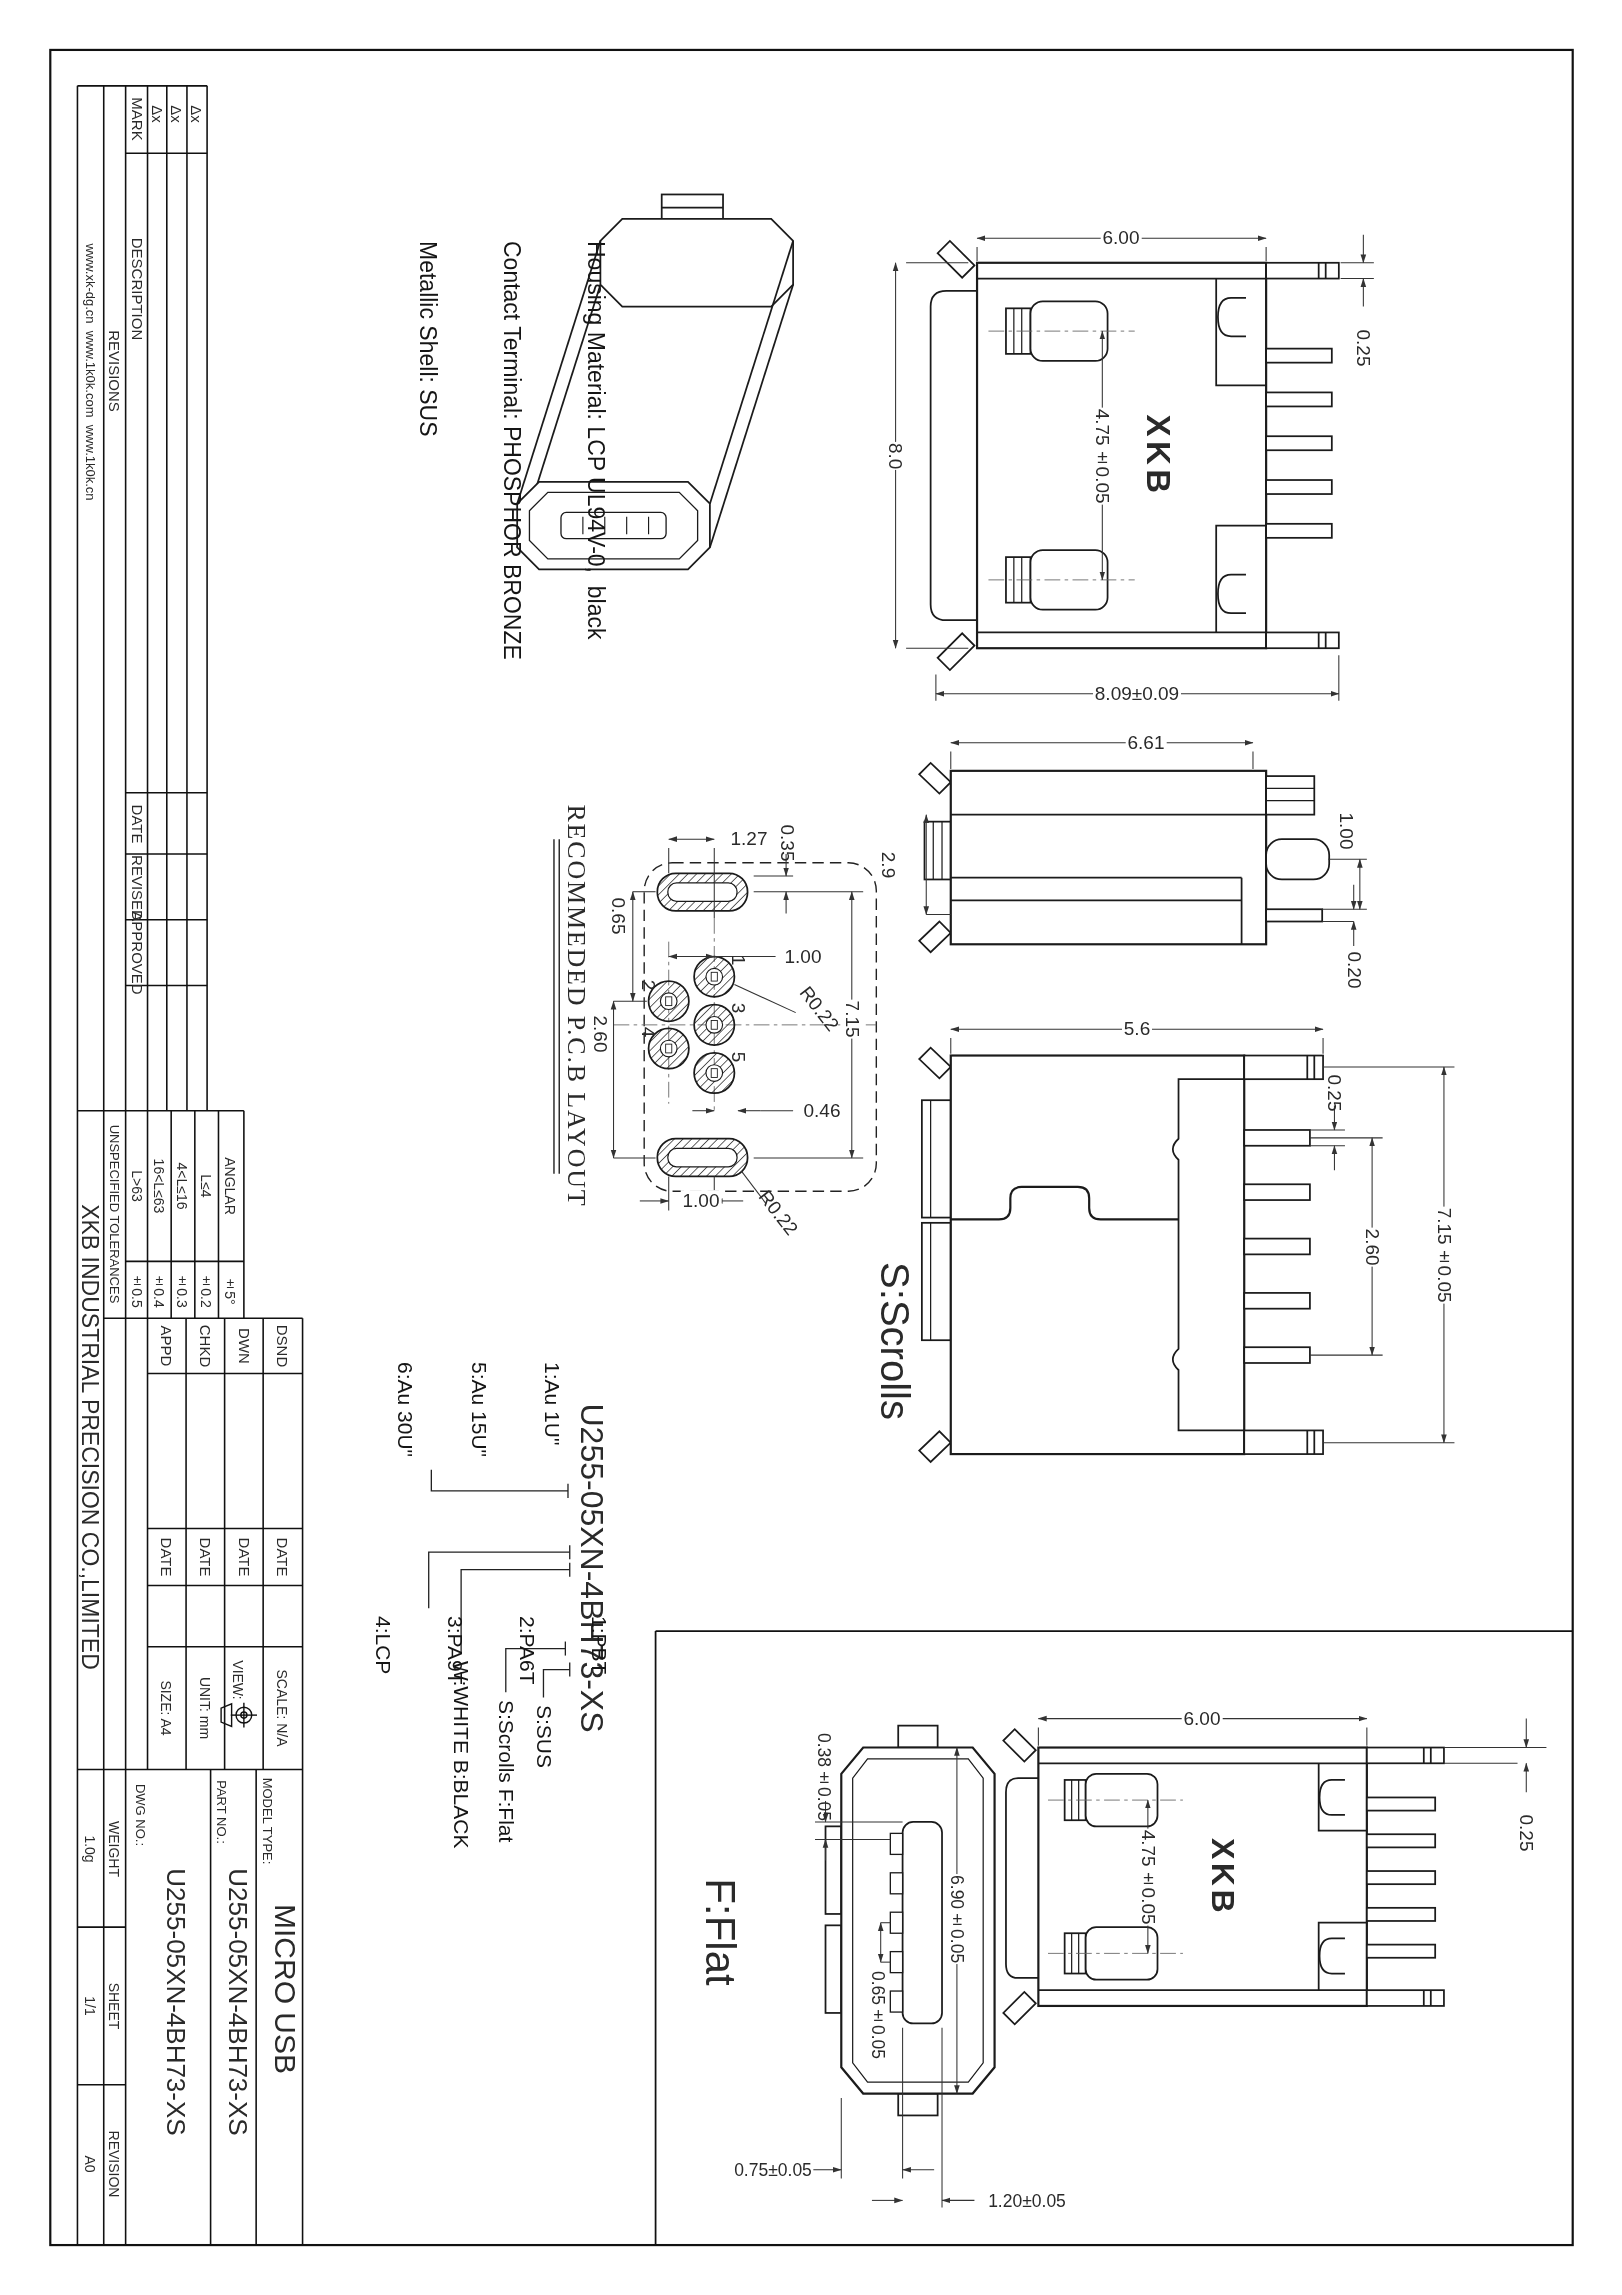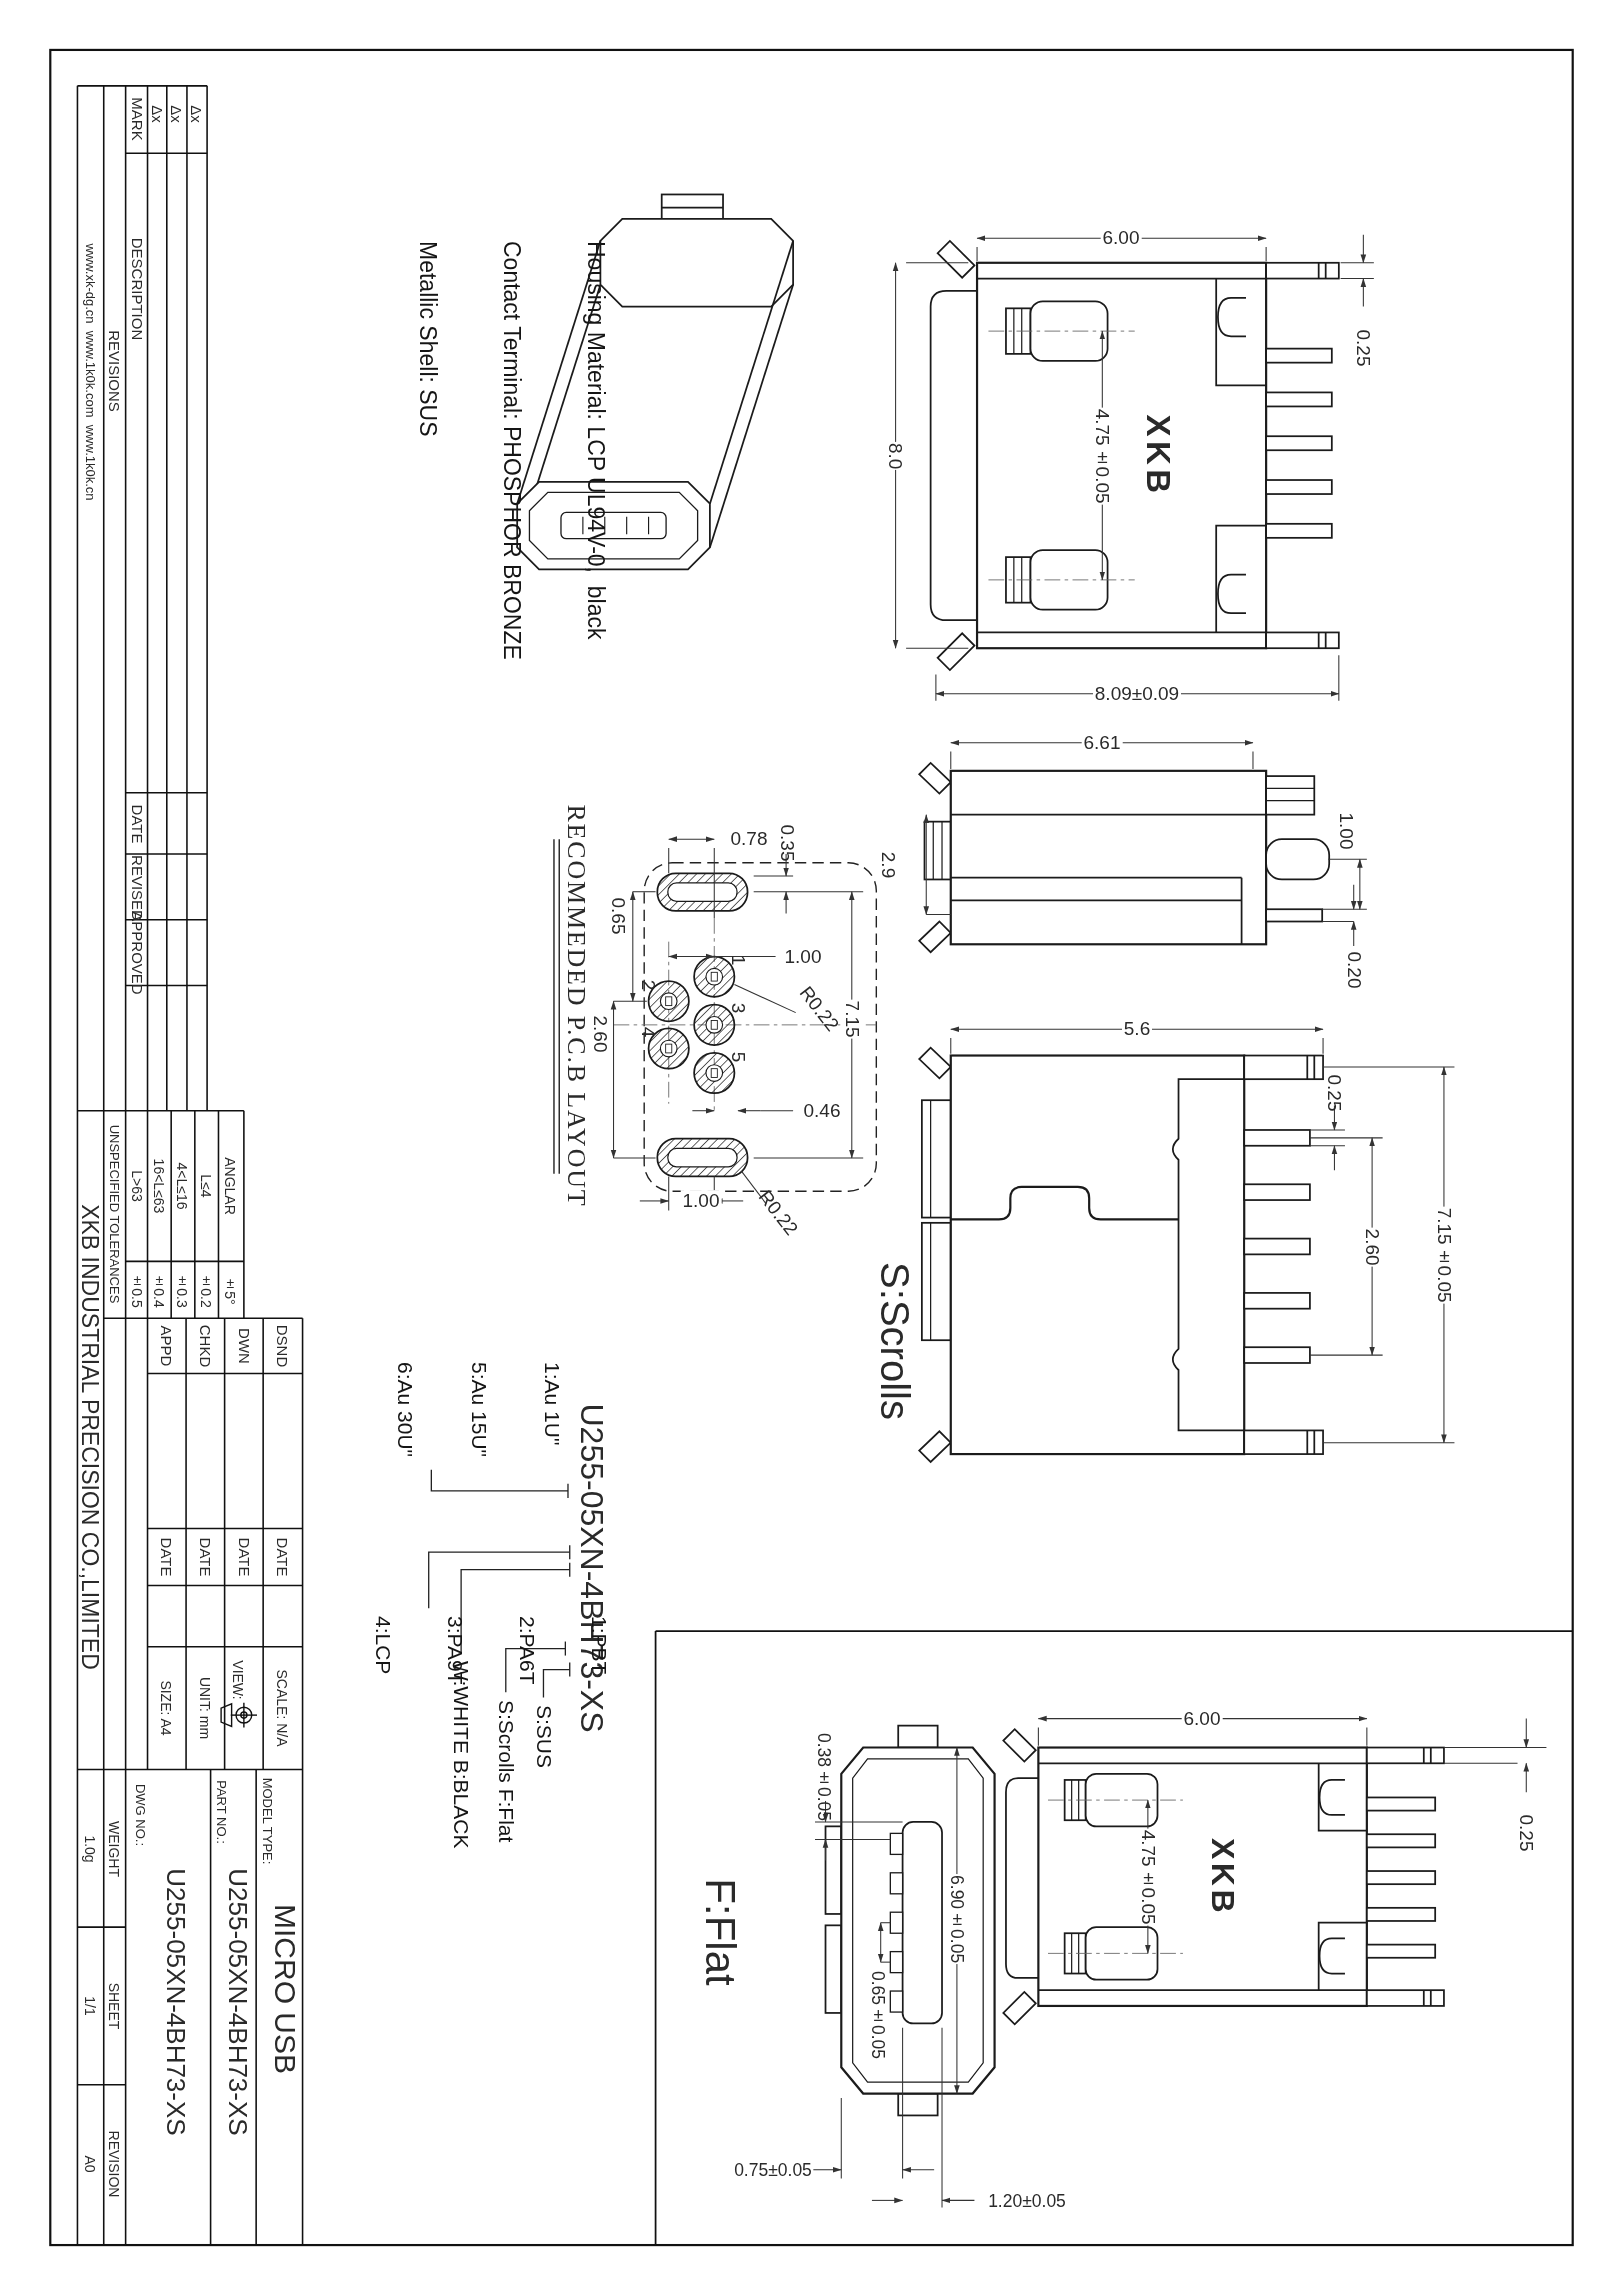--- a/index.html
+++ b/index.html
@@ -437,39 +437,39 @@
   <div>Contact Terminal: PHOSPHOR BRONZE</div>
   <div>Metallic Shell: SUS</div>
 </div>
 
 <div class="t v serif" style="left:576px;top:1006px;font-size:26px;letter-spacing:1.8px">RECOMMEDED P.C.B LAYOUT</div>
 <div class="t v" style="left:738px;top:960px;font-size:19px">1</div>
 <div class="t v" style="left:648px;top:985px;font-size:19px">2</div>
 <div class="t v" style="left:738px;top:1008px;font-size:19px">3</div>
 <div class="t v" style="left:648px;top:1032px;font-size:19px">4</div>
 <div class="t v" style="left:738px;top:1057px;font-size:19px">5</div>
-<div class="t" style="left:749px;top:839px">0.78</div>
+<div class="t" style="left:749px;top:839px">1.27</div>
 <div class="t v" style="left:787px;top:843px">0.35</div>
 <div class="t v" style="left:618px;top:916px">0.65</div>
 <div class="t" style="left:803px;top:957px">1.00</div>
 <div class="t v" style="left:600px;top:1034px">2.60</div>
 <div class="t r45" style="left:819px;top:1009px">R0.22</div>
 <div class="t v bg" style="left:852px;top:1019px">7.15</div>
 <div class="t" style="left:822px;top:1111px">0.46</div>
 <div class="t bg" style="left:701px;top:1201px">1.00</div>
 <div class="t r45" style="left:778px;top:1213px">R0.22</div>
 
 <div class="t bg" style="left:1121px;top:238px">6.00</div>
 <div class="t v bg" style="left:895px;top:456px">8.0</div>
 <div class="t v" style="left:1363px;top:348px">0.25</div>
 <div class="t v bg" style="left:1102px;top:456px">4.75±0.05</div>
 <div class="t bg" style="left:1137px;top:694px">8.09±0.09</div>
 <div class="t v bold" style="left:1158px;top:456px;font-size:33px;letter-spacing:4.4px">XKB</div>
 
-<div class="t bg" style="left:1102px;top:743px">6.61</div>
+<div class="t bg" style="left:1146px;top:743px">6.61</div>
 <div class="t v" style="left:888px;top:865px">2.9</div>
 <div class="t v" style="left:1346px;top:831px">1.00</div>
 <div class="t v" style="left:1354px;top:970px">0.20</div>
 
 <div class="t bg" style="left:1137px;top:1029px">5.6</div>
 <div class="t v" style="left:1334px;top:1093px">0.25</div>
 <div class="t v bg" style="left:1372px;top:1247px">2.60</div>
 <div class="t v bg" style="left:1444px;top:1255px">7.15±0.05</div>
 <div class="t v" style="left:895px;top:1341px;font-size:40px">S:Scrolls</div>
 

